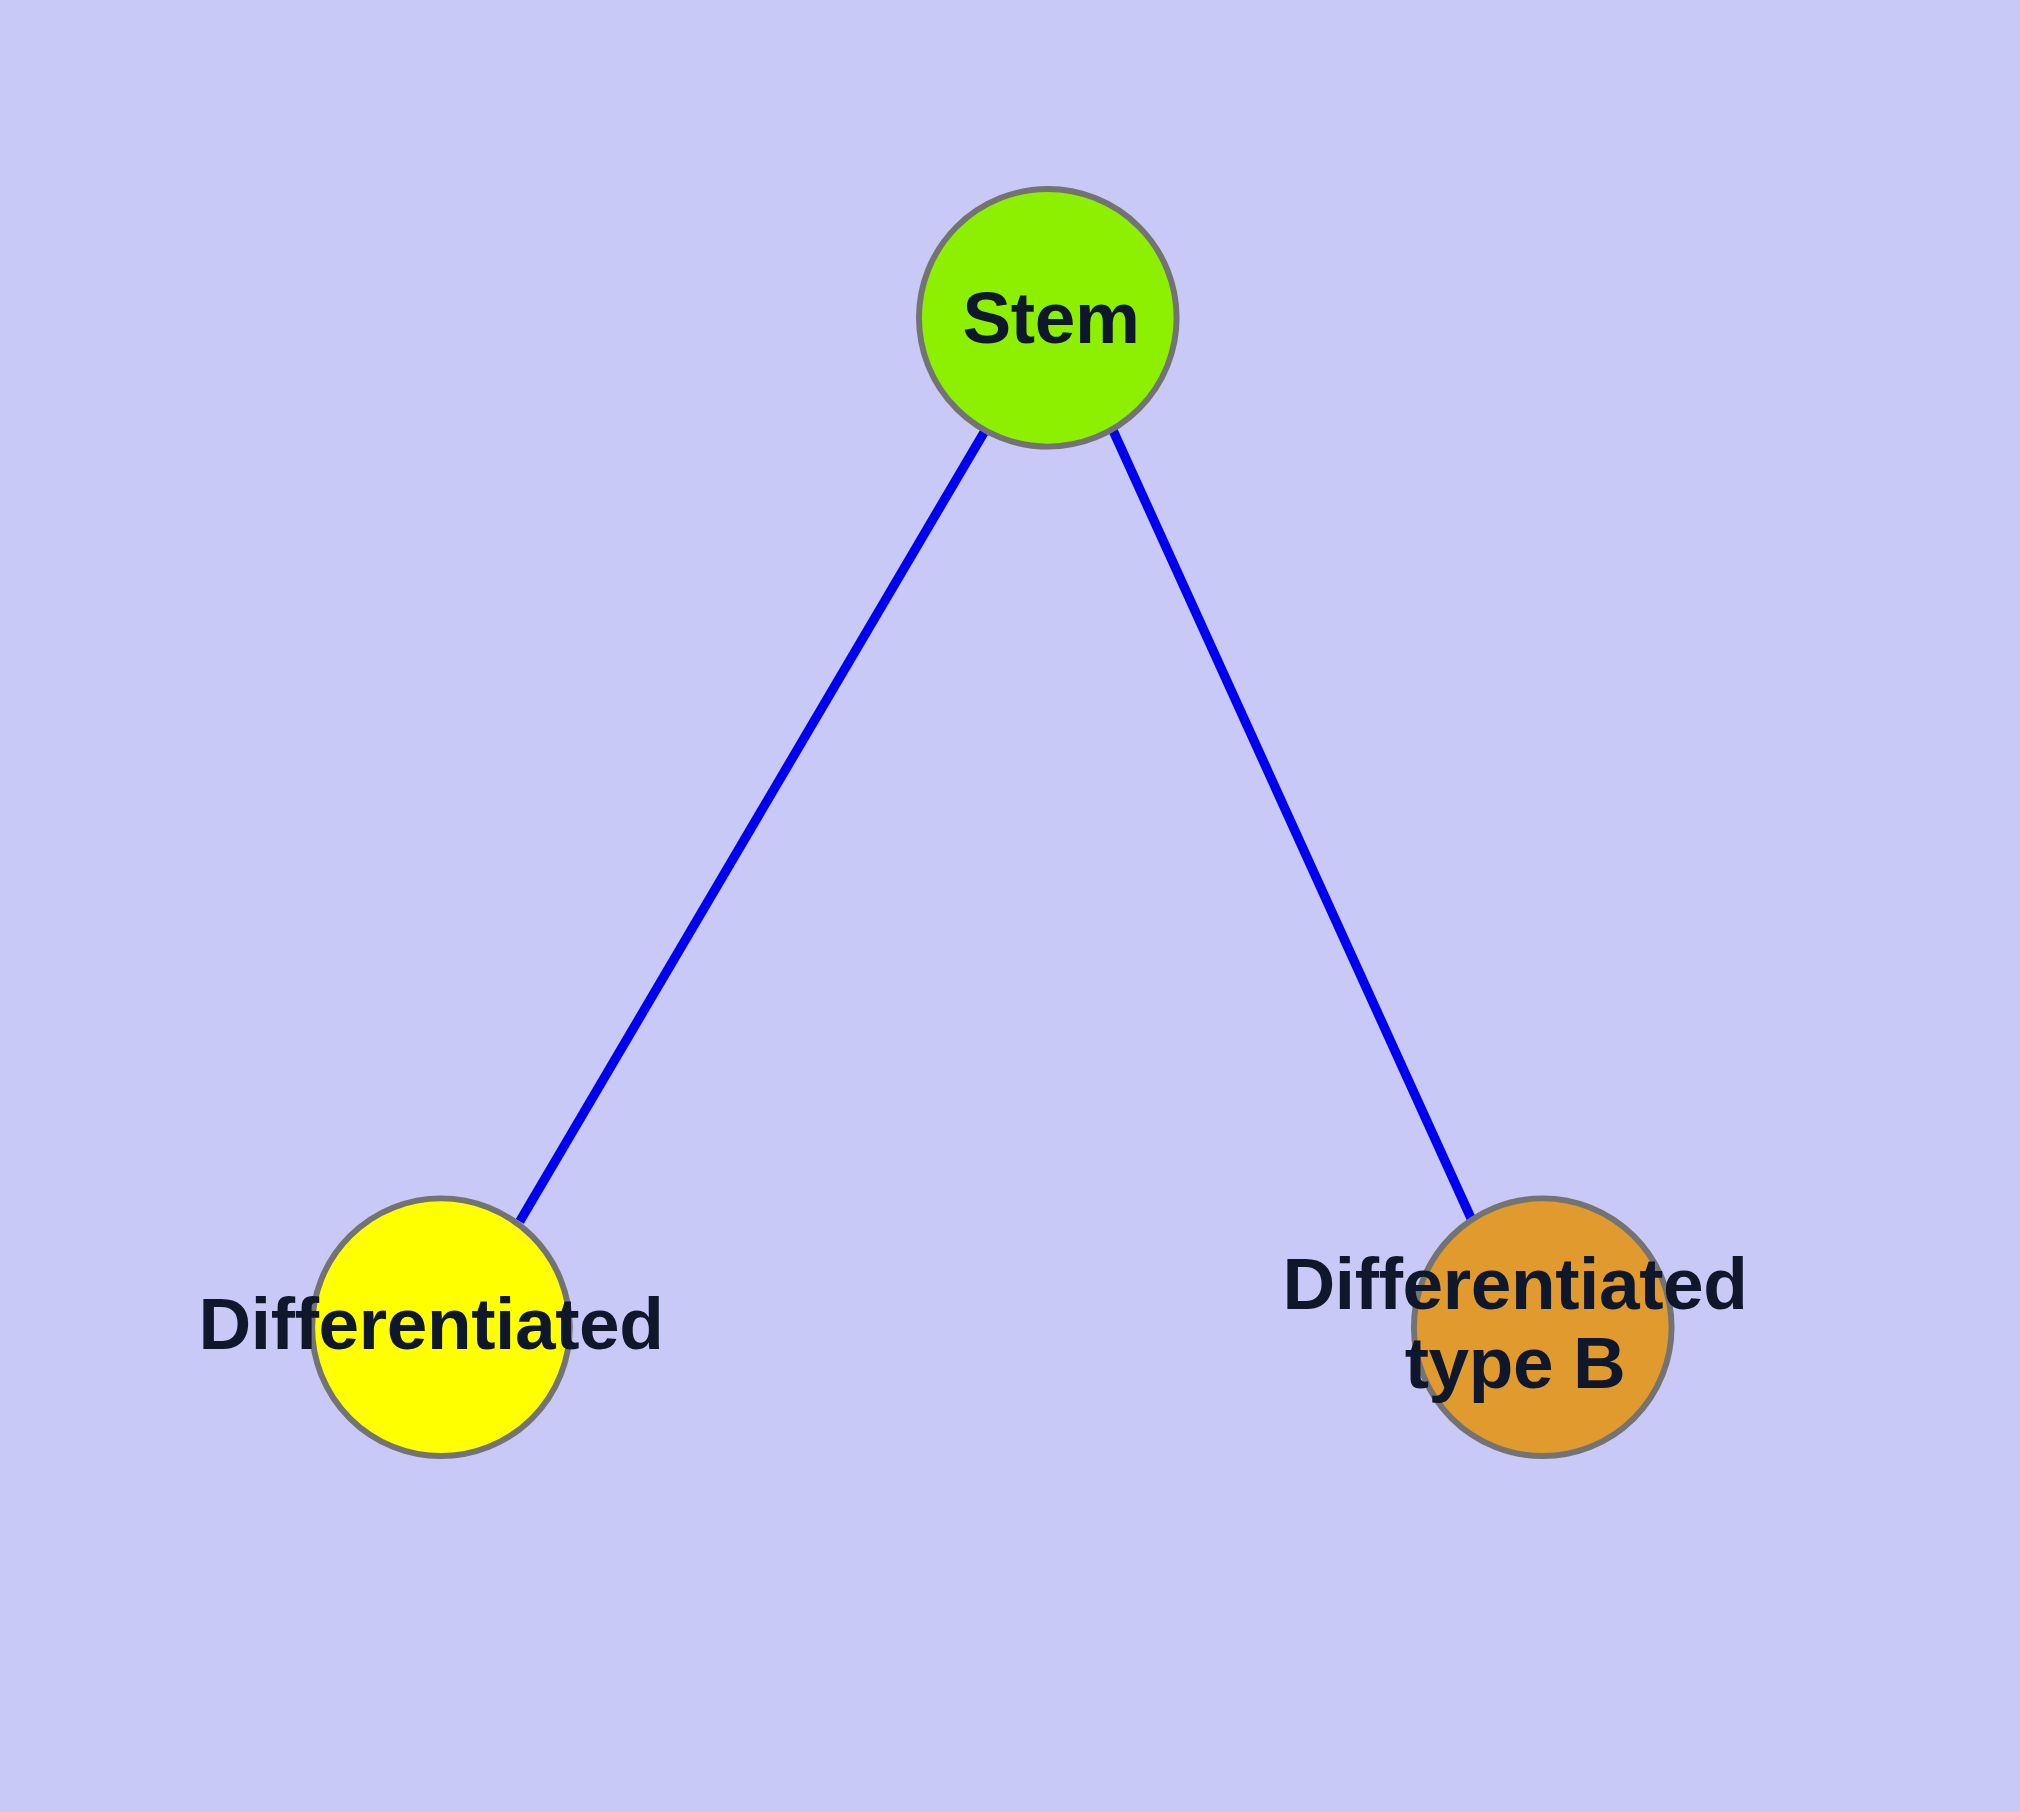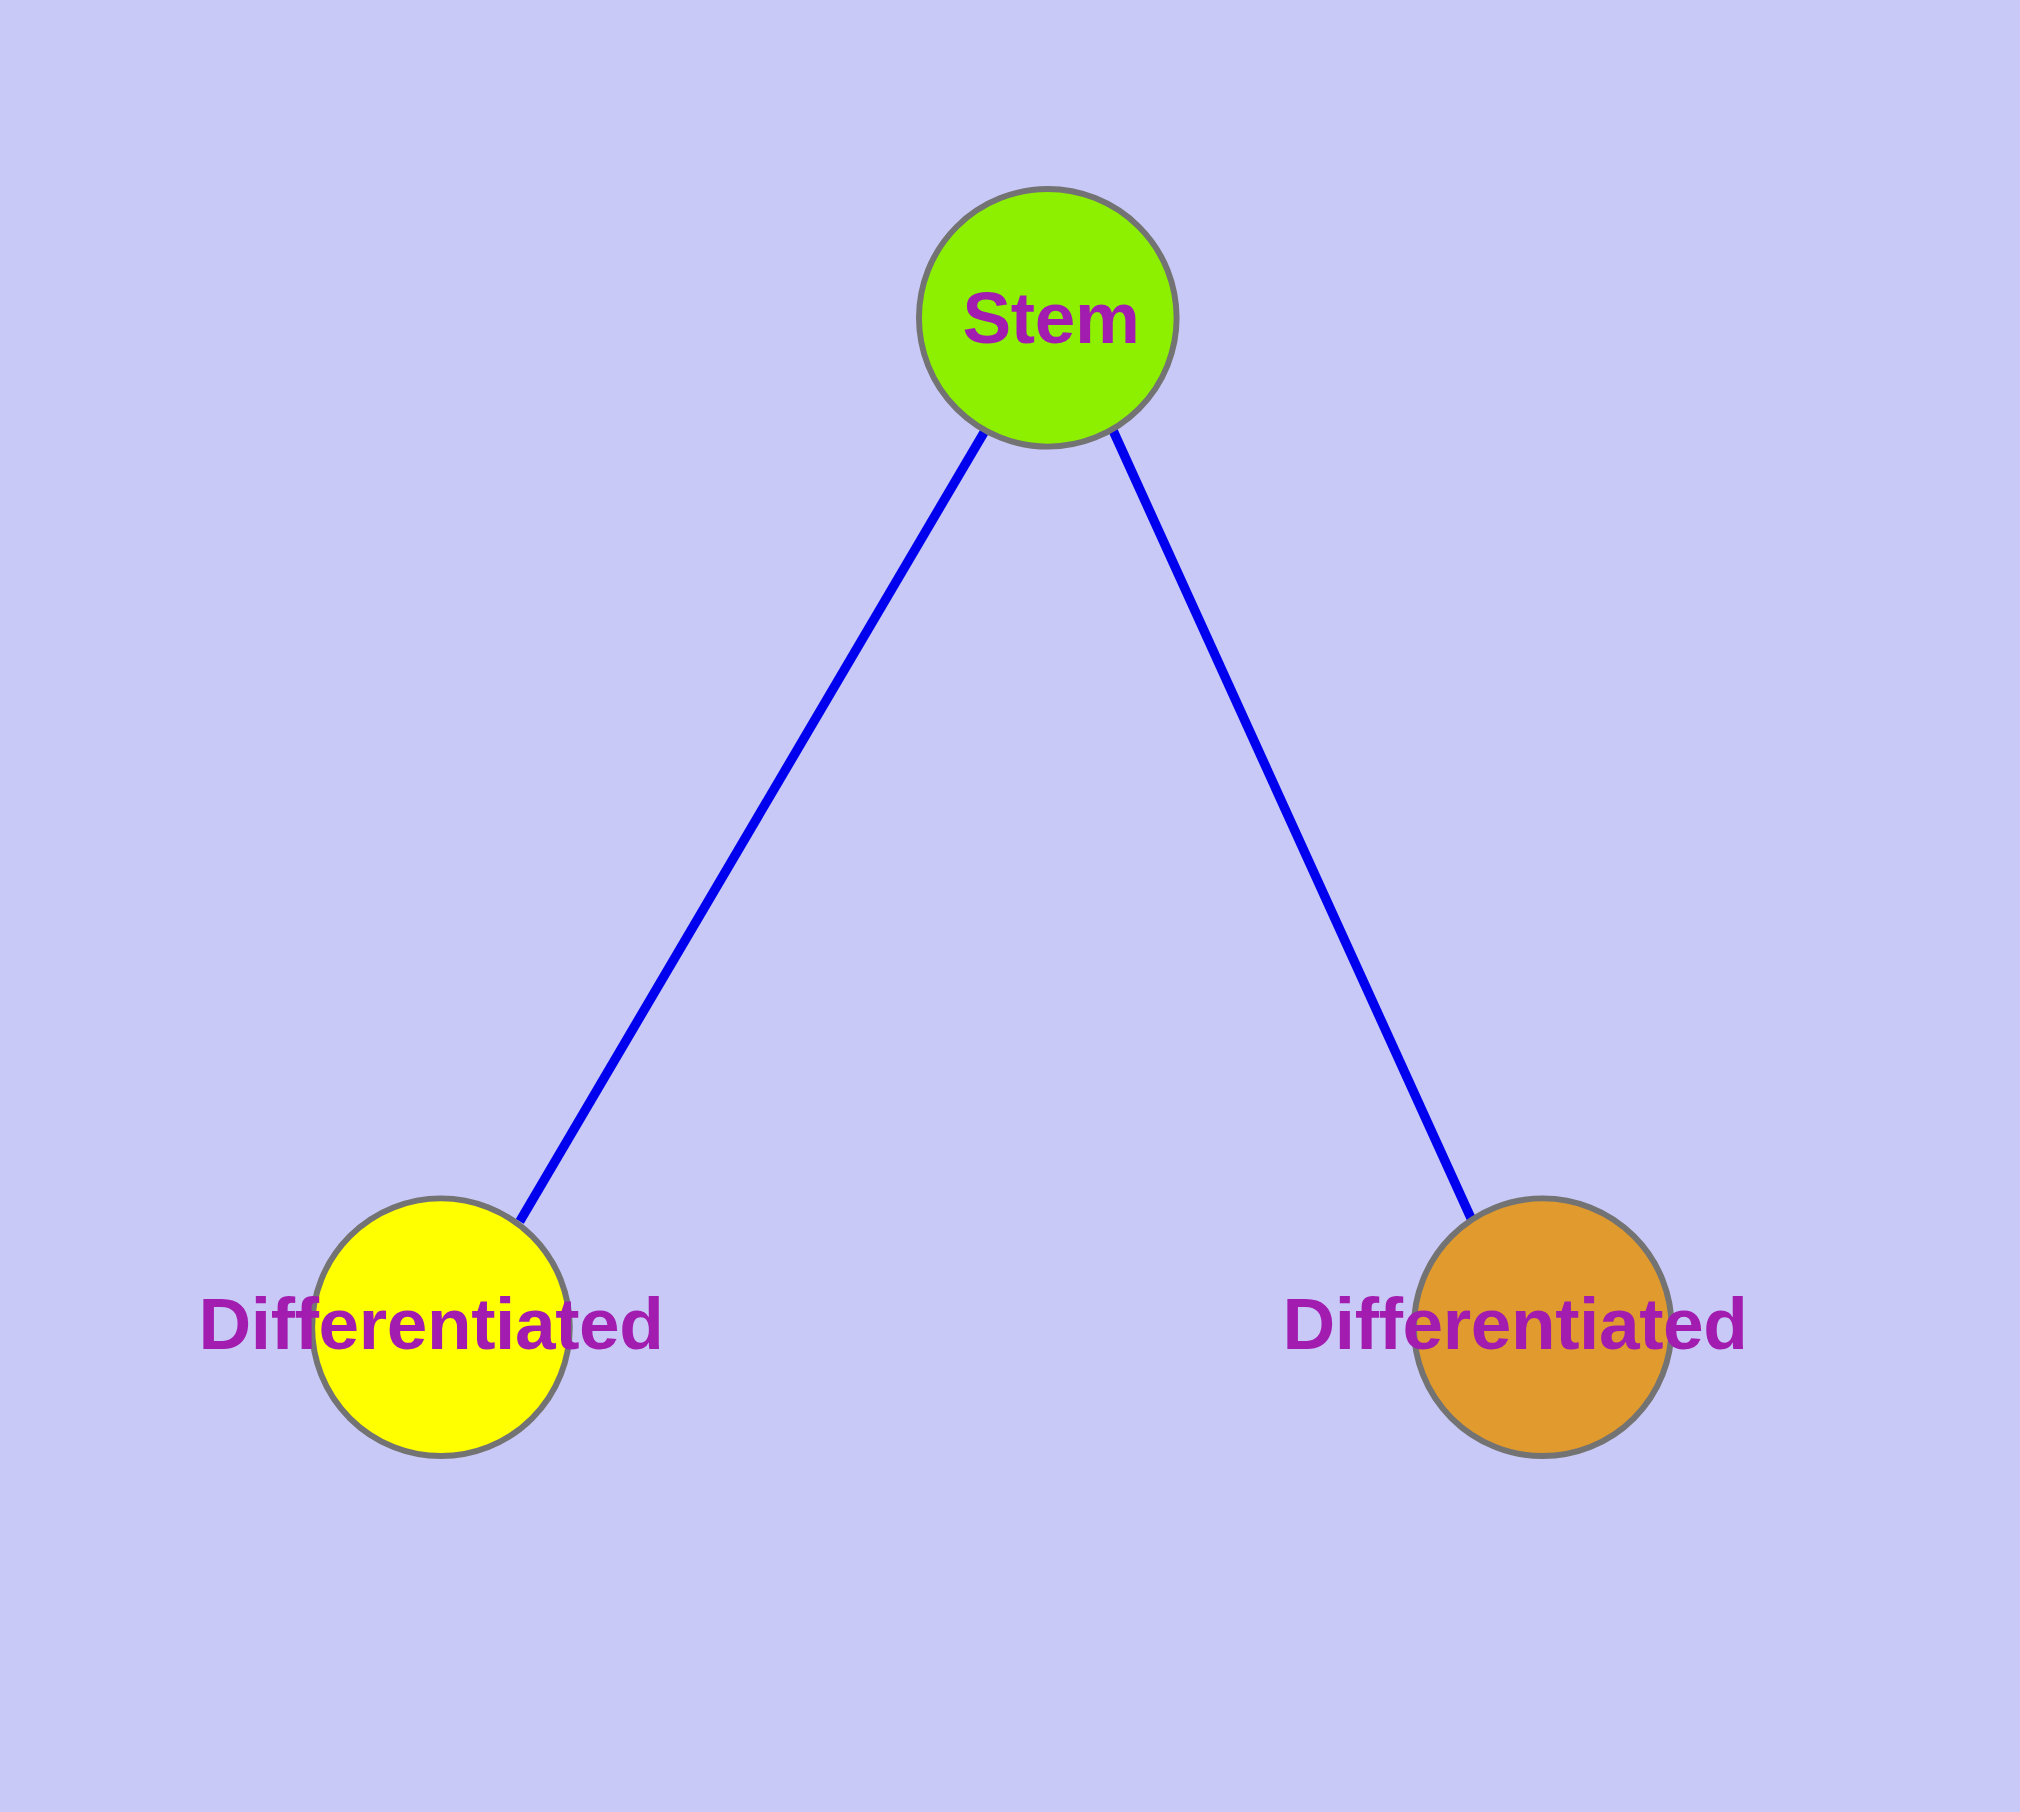--- a/index.html
+++ b/index.html
@@ -22,21 +22,21 @@
   #graph-svg {
     position: absolute;
     left: 0;
     top: 0;
     width: 2021px;
     height: 1812px;
     display: block;
   }
   .node-label {
     position: absolute;
-    color: #a21caf;
+    color: #0f172a;
     font-weight: bold;
     text-align: center;
     white-space: nowrap;
     line-height: 1.08;
     letter-spacing: -0.4px;
     pointer-events: none;
   }
   #label-stem {
     font-size: 73px;
     left: 1051px;
@@ -80,16 +80,17 @@
   <div class="node-label" id="label-stem" style="left: 1051px; top: 318px;">
     <span class="label-line">Stem</span>
   </div>
 
   <div class="node-label" id="label-diff-a" style="left: 431px; top: 1324px;">
     <span class="label-line">Differentiated</span>
   </div>
 
   <div class="node-label" id="label-diff-b" style="left: 1515px; top: 1324px;">
     <span class="label-line">Differentiated</span>
+    <span class="label-line">type B</span>
   </div>
 
 </div>
 
 
 </body></html>

